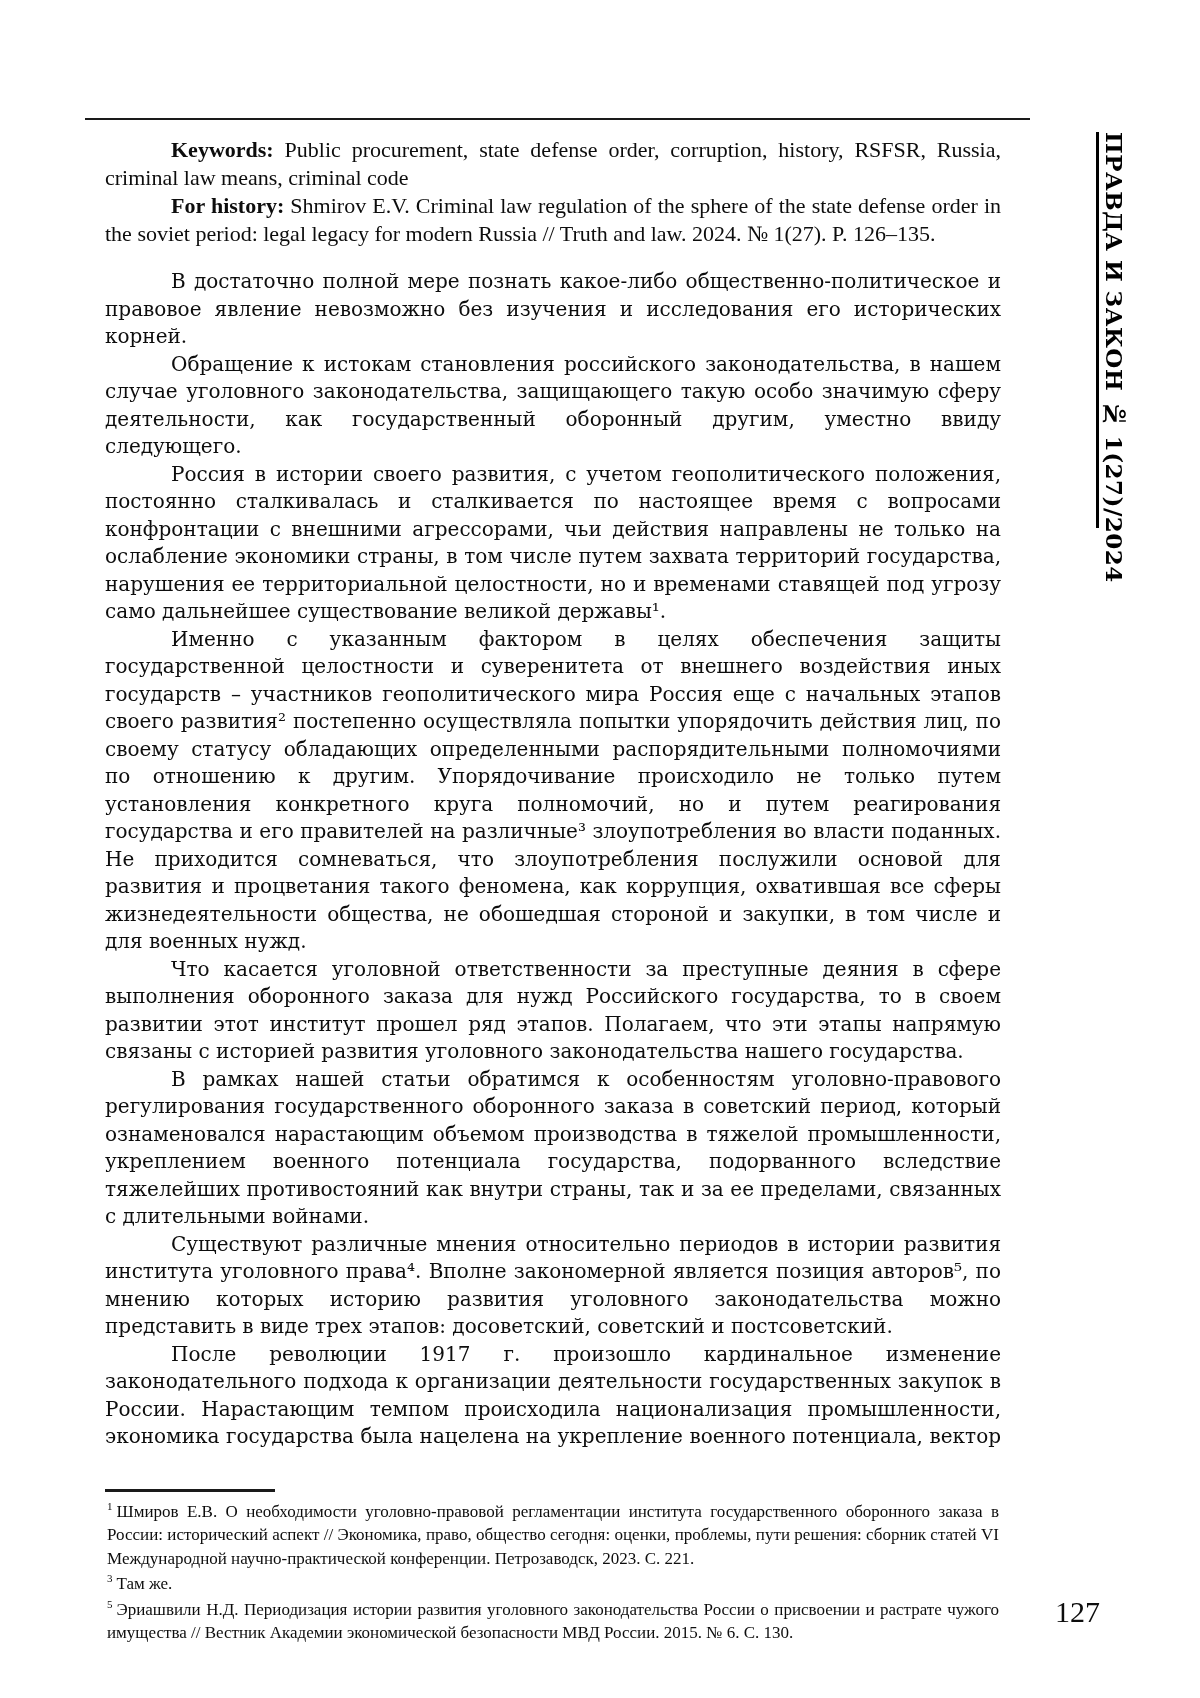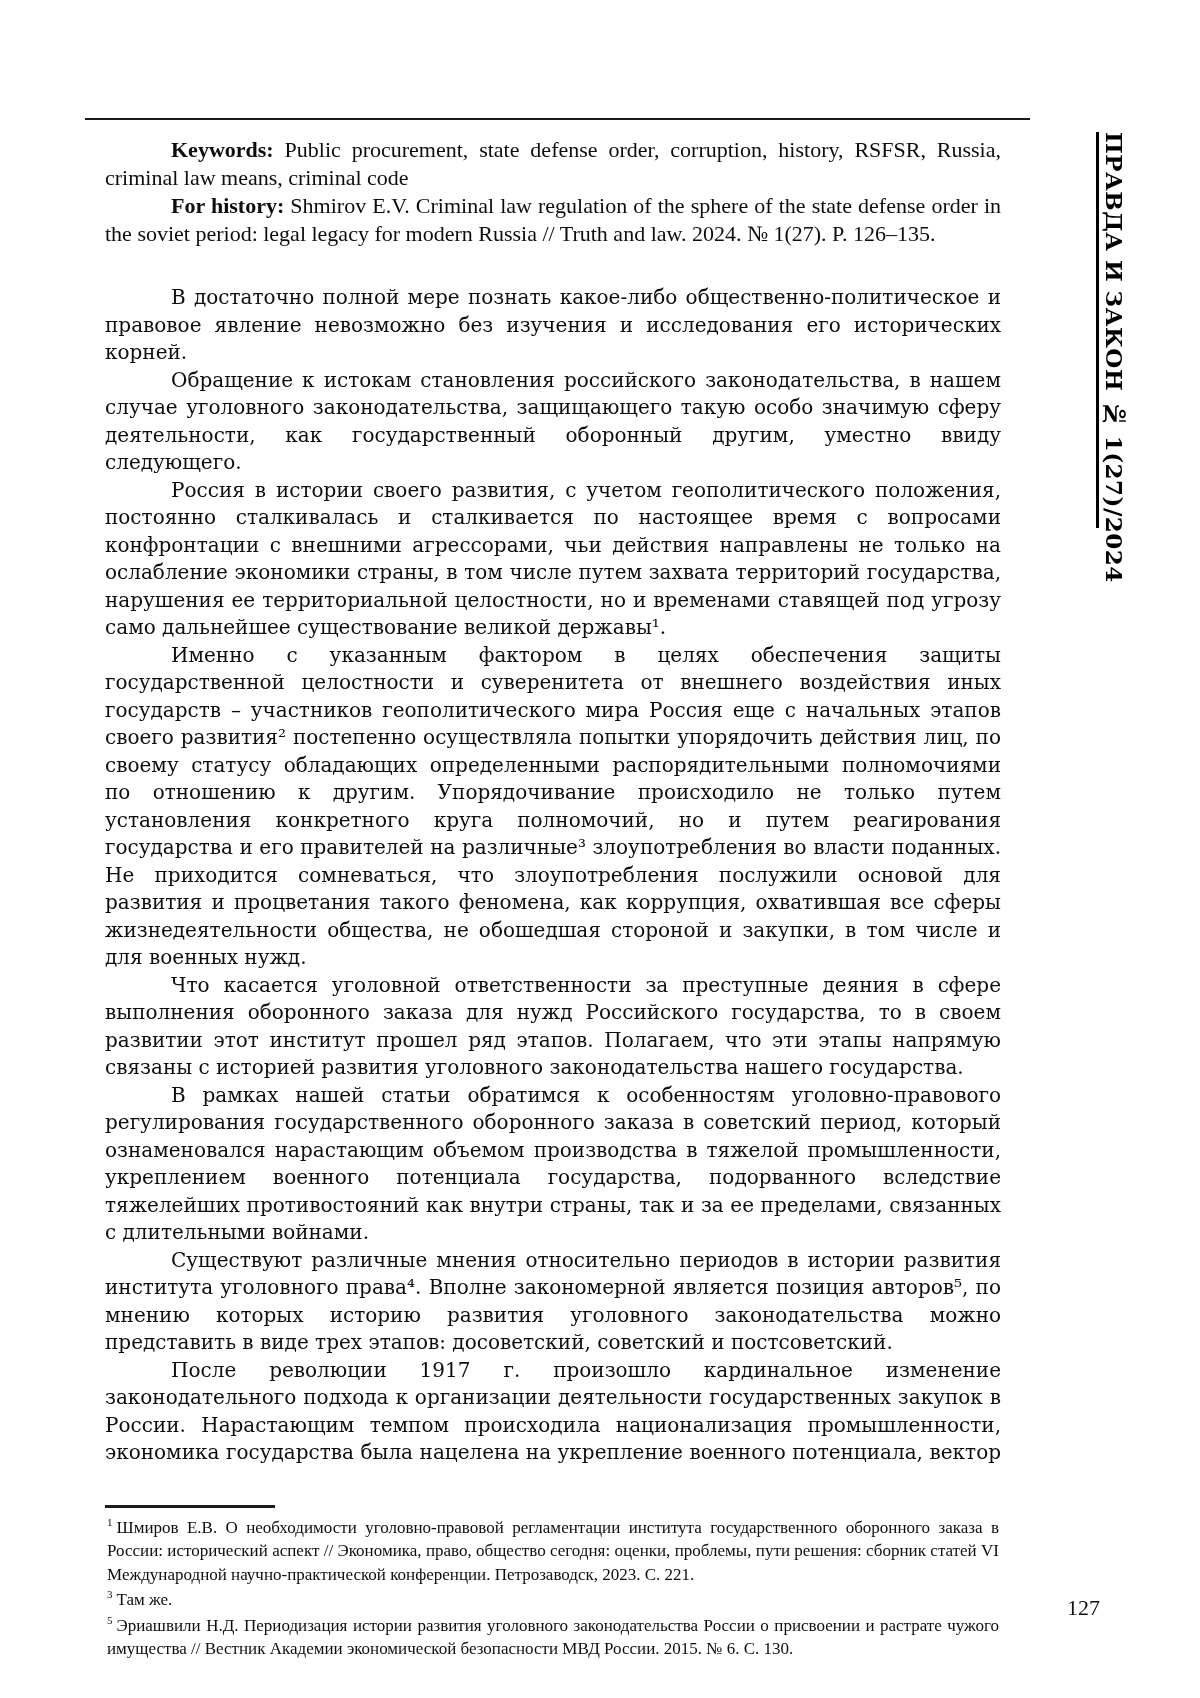--- a/index.html
+++ b/index.html
@@ -48,21 +48,21 @@
   .meta-para {
     margin: 0;
     font-family: "Liberation Serif", serif;
     font-size: 22px;
     line-height: 28px;
     text-align: justify;
     text-indent: 66px;
     color: #0d0d0d;
   }
   .meta-para b { font-weight: bold; }
-  .body-text { margin-top: 36px; }
+  .body-text { margin-top: 20px; }
   .body-text p {
     margin: 0;
     font-size: 20px;
     line-height: 27.5px;
     text-align: justify;
     text-indent: 66px;
     color: #0d0d0d;
   }
   .body-text p.cont {
     text-align-last: justify;
@@ -88,21 +88,21 @@
     font-size: 11px;
     line-height: 0;
     vertical-align: super;
     margin-right: 4px;
   }
   .page-number {
     position: absolute;
     top: 1595px;
     right: 100px;
     font-family: "Liberation Serif", serif;
-    font-size: 22px;
+    font-size: 30px;
     color: #0d0d0d;
   }
 </style>
 </head>
 <body>
 
 <div class="page">
 
   <div class="top-rule"></div>
 

